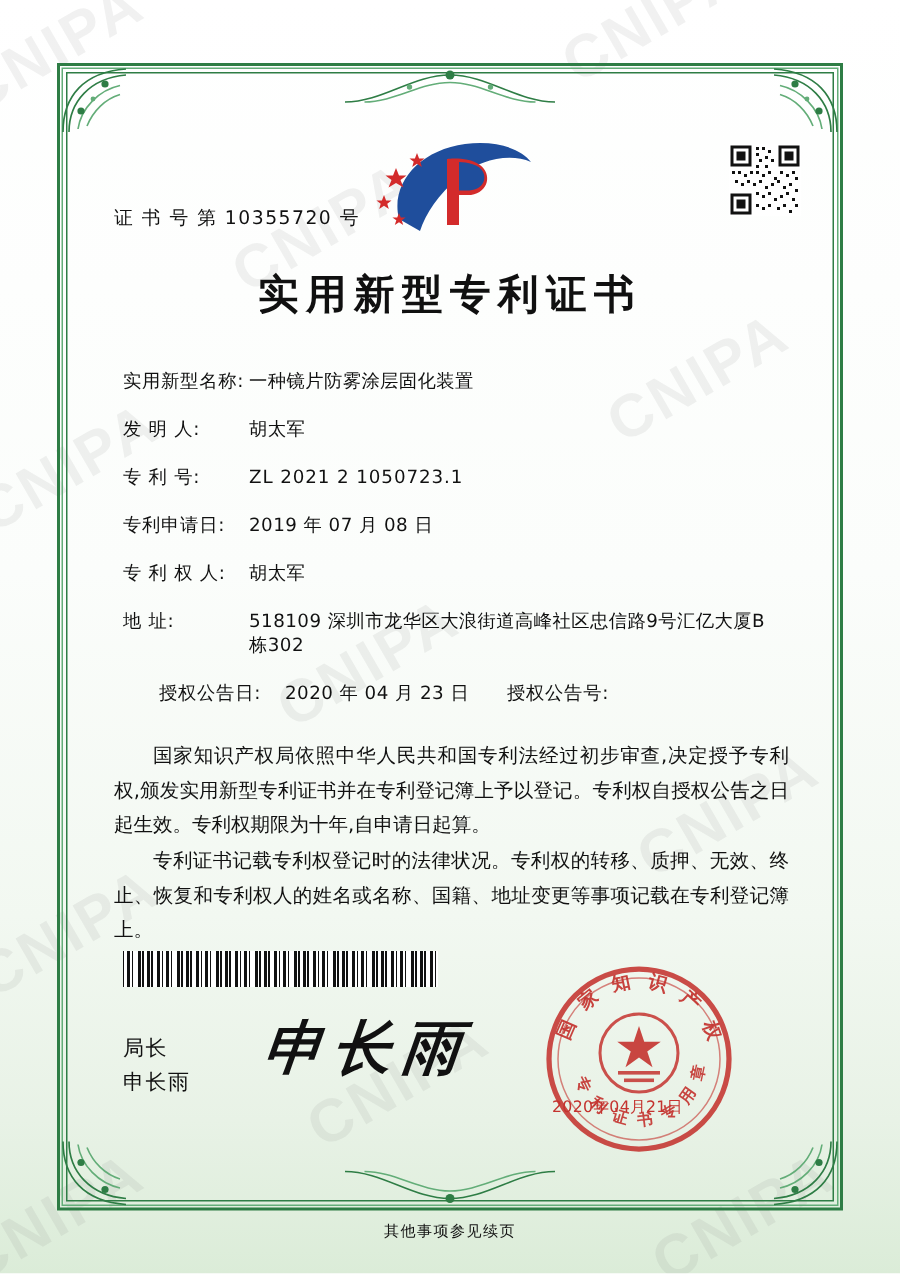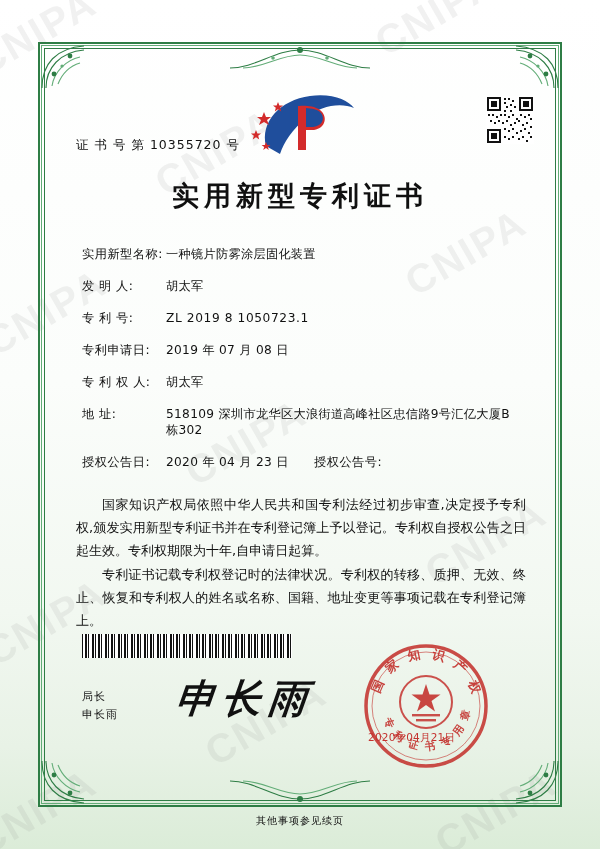--- a/index.html
+++ b/index.html
@@ -150,21 +150,21 @@
     font-family: "DejaVu Sans", sans-serif;
     letter-spacing: 0.6px;
   }
 
   .row-two {
     display: flex;
     align-items: flex-start;
     margin-bottom: 15.5px;
     line-height: 1.35;
   }
-  .col-a { display:flex; flex: 0 0 232px; }
+  .col-a { display:flex; flex: 0 0 232px; margin-left: 24px; }
   .col-b { display:flex; flex: 1; }
   .col-b .f-label { width: 84px; flex: 0 0 84px; }
 
   
   .paras {
     position: absolute;
     left: 76px; top: 494px;
     width: 450px;
     font-size: 13px;
     line-height: 1.75;
@@ -183,21 +183,21 @@
         #111 0px, #111 1px, #fff 1px, #fff 3px,
         #111 3px, #111 5px, #fff 5px, #fff 6px,
         #111 6px, #111 7px, #fff 7px, #fff 10px,
         #111 10px, #111 12px, #fff 12px, #fff 13px);
   }
 
   
   .sig-labels {
     position: absolute;
     left: 82px; top: 688px;
-    font-size: 11px;
+    font-size: 14px;
     line-height: 1.65;
     color: #111;
     letter-spacing: 1px;
   }
   .signature {
     position: absolute;
     left: 176px; top: 672px;
     font-family: "DejaVu Serif", "Liberation Serif", serif;
     font-size: 39px;
     font-style: italic;
@@ -422,21 +422,21 @@
       <div class="f-value">一种镜片防雾涂层固化装置</div>
     </div>
 
     <div class="field-row">
       <div class="f-label">发 明 人:</div>
       <div class="f-value">胡太军</div>
     </div>
 
     <div class="field-row">
       <div class="f-label">专 利 号:</div>
-      <div class="f-value mono">ZL 2019 8 1050723.1</div>
+      <div class="f-value mono">ZL 2021 2 1050723.1</div>
     </div>
 
     <div class="field-row">
       <div class="f-label">专利申请日:</div>
       <div class="f-value">2019 年 07 月 08 日</div>
     </div>
 
     <div class="field-row">
       <div class="f-label">专 利 权 人:</div>
       <div class="f-value">胡太军</div>

